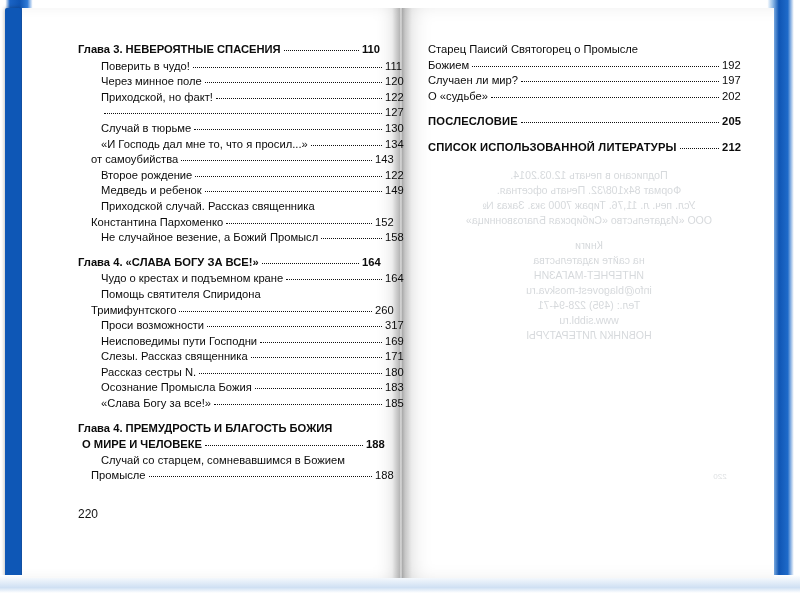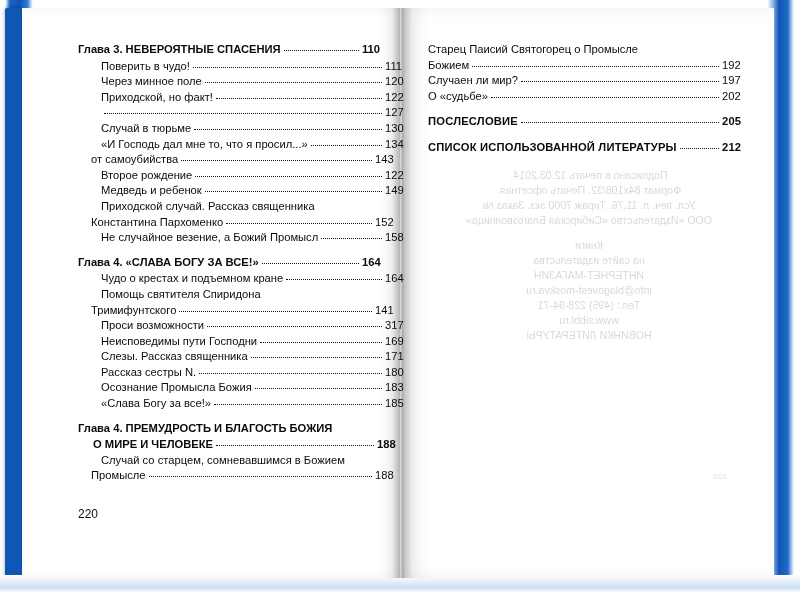--- a/index.html
+++ b/index.html
@@ -119,21 +119,21 @@
 
   .chapter {
     font-weight: bold;
     margin-top: 9px;
     margin-bottom: 1px;
     margin-left: 0;
   }
   .chapter.first { margin-top: 0; }
   .item { margin-left: 23px; }
   .cont { margin-left: 13px; }
-  .chapter-cont { margin-left: 15px; font-weight: bold; }
+  .chapter-cont { margin-left: 4px; font-weight: bold; }
 
   .section-major {
     font-weight: bold;
     margin-top: 10px;
     letter-spacing: .2px;
   }
 
   .folio {
     position: absolute;
     left: 78px;
@@ -278,21 +278,21 @@
 
     <div class="row item nodots">
       <span class="txt">Помощь святителя Спиридона</span>
       <span class="dots"></span>
       <span class="pg"></span>
     </div>
 
     <div class="row cont">
       <span class="txt">Тримифунтского</span>
       <span class="dots"></span>
-      <span class="pg">141</span>
+      <span class="pg">260</span>
     </div>
 
     <div class="row item">
       <span class="txt">Проси возможности</span>
       <span class="dots"></span>
       <span class="pg">317</span>
     </div>
 
     <div class="row item">
       <span class="txt">Неисповедимы пути Господни</span>

